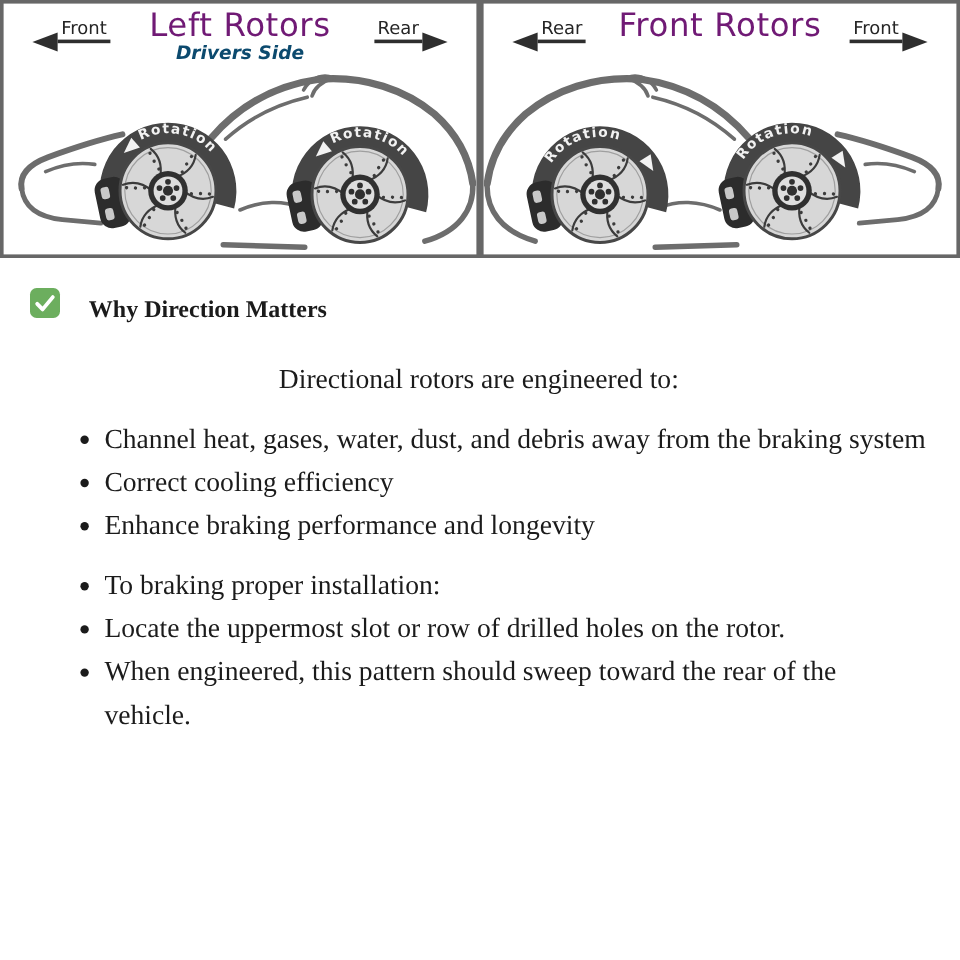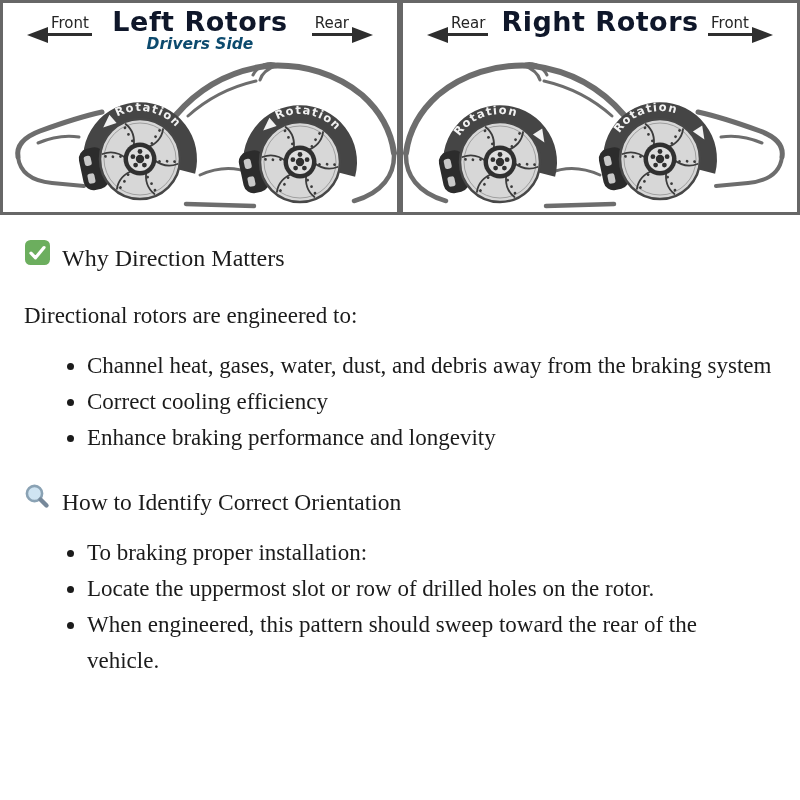--- a/index.html
+++ b/index.html
@@ -3,40 +3,40 @@
 <meta charset="utf-8">
 <style>
   html,body{margin:0;padding:0;background:#ffffff;}
   body{width:800px;font-family:"Liberation Serif","DejaVu Serif",serif;color:#1b1b1b;}
 
   
   .diagram{display:flex;width:800px;height:215px;box-sizing:border-box;}
   .panel{flex:1 1 50%;box-sizing:border-box;border:3px solid #676767;background:#fff;overflow:hidden;}
   .panel-header{position:relative;height:50px;font-family:"DejaVu Sans","Liberation Sans",sans-serif;}
   .titles{text-align:center;padding-top:5px;}
-  .panel-title{font-size:27px;font-weight:bold;line-height:1.0;color:#0f172a;letter-spacing:.5px;}
+  .panel-title{font-size:27px;font-weight:normal;line-height:1.0;color:#701a75;letter-spacing:.5px;}
   .panel-subtitle{font-size:15.5px;font-weight:bold;font-style:italic;color:#0c4a6e;margin-top:0;}
   .dir{position:absolute;top:13px;display:flex;align-items:flex-end;}
   .dir.left{left:24px;}
   .dir.right{right:24px;}
   .dir-text{font-size:15px;font-weight:normal;color:#252525;border-bottom:3.5px solid #2e2e2e;padding:0 3px 1px 3px;line-height:1.05;}
   .tri{width:0;height:0;border-top:8px solid transparent;border-bottom:8px solid transparent;margin-bottom:-7px;}
   .tri-left{border-right:21px solid #2e2e2e;}
   .tri-right{border-left:21px solid #2e2e2e;}
   .car-art{width:100%;height:159px;}
   .car-art svg{display:block;width:100%;height:100%;}
 
   
   .content{padding:0 26px 30px 24px;font-size:23px;line-height:36px;}
   .intro{margin:15px 0 0 0;max-width:724px;}
   .sect-head{display:flex;align-items:center;gap:11px;margin-top:24px;}
-  .sect-head .h-bold{font-size:24px;font-weight:normal;line-height:30px;}
+  .sect-head .h-bold{font-size:20px;font-weight:bold;line-height:30px;margin-left:12px;}
   .sect-head .h-reg{font-size:23.5px;font-weight:normal;line-height:30px;}
   .emoji{flex:0 0 auto;display:inline-block;}
-  .lead{margin:21px 0 0 0;}
+  .lead{margin:21px 0 0 0;text-align:center;}
   ul.blist{margin:14px 0 0 0;padding:0 0 0 63px;}
   ul.blist li{margin:0;padding:0;}
   ul.blist li::marker{color:#1b1b1b;}
 </style>
 </head>
 <body>
 
 <div class="diagram">
 
   <div class="panel">
@@ -218,21 +218,21 @@
       </div>
   </div>
 
   <div class="panel">
     <div class="panel-header">
       <div class="dir left">
         <span class="tri tri-left"></span>
         <span class="dir-text">Rear</span>
       </div>
       <div class="titles">
-        <div class="panel-title">Right Rotors</div>
+        <div class="panel-title">Front Rotors</div>
       </div>
       <div class="dir right">
         <span class="dir-text">Front</span>
         <span class="tri tri-right"></span>
       </div>
     </div>
     <div class="car-art">
         <svg viewBox="0 0 392 159" preserveAspectRatio="xMidYMid meet">
           <g>
             <g transform="translate(392 0) scale(-1 1)">
@@ -414,29 +414,20 @@
   </div>
 
   <p class="lead">Directional rotors are engineered to:</p>
 
   <ul class="blist">
       <li>Channel heat, gases, water, dust, and debris away from the braking system</li>
       <li>Correct cooling efficiency</li>
       <li>Enhance braking performance and longevity</li>
     </ul>
 
-  <div class="sect-head" style="margin-top:27px;">
-    <span class="emoji">
-      <svg width="27" height="27" viewBox="0 0 27 27">
-        <circle cx="10.5" cy="10.5" r="7.6" fill="#cfe4f2" stroke="#8aa2b4" stroke-width="2.6"></circle>
-        <line x1="16.5" y1="16.5" x2="22.5" y2="22.5" stroke="#76889a" stroke-width="4.4" stroke-linecap="round"></line>
-      </svg>
-    </span>
-    <span class="h-reg">How to Identify Correct Orientation</span>
-  </div>
 
   <ul class="blist">
       <li>To braking proper installation:</li>
       <li>Locate the uppermost slot or row of drilled holes on the rotor.</li>
       <li>When engineered, this pattern should sweep toward the rear of the vehicle.</li>
     </ul>
 
 </div>
 
 </body></html>

